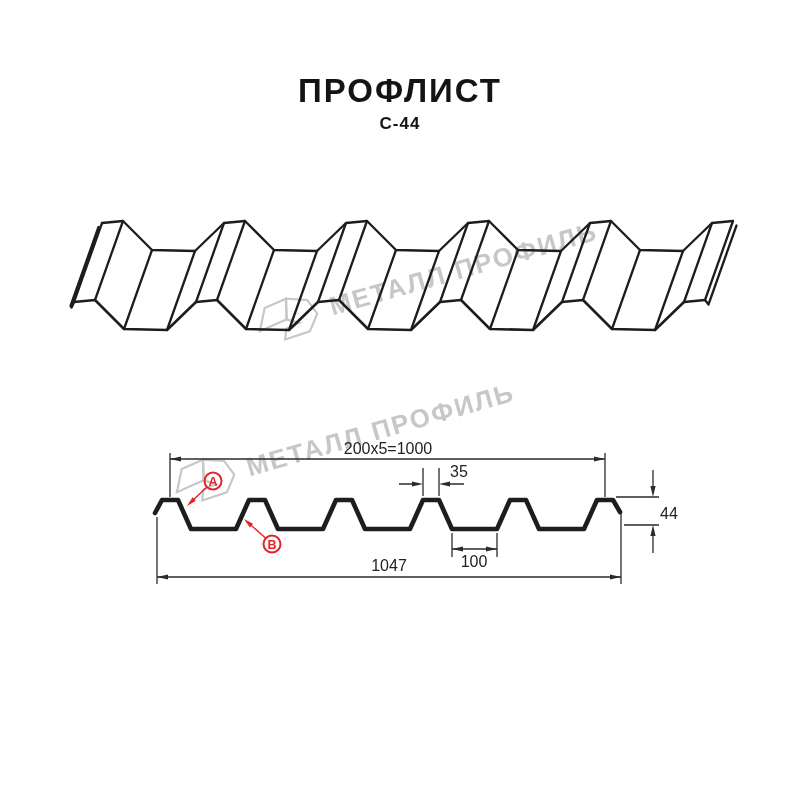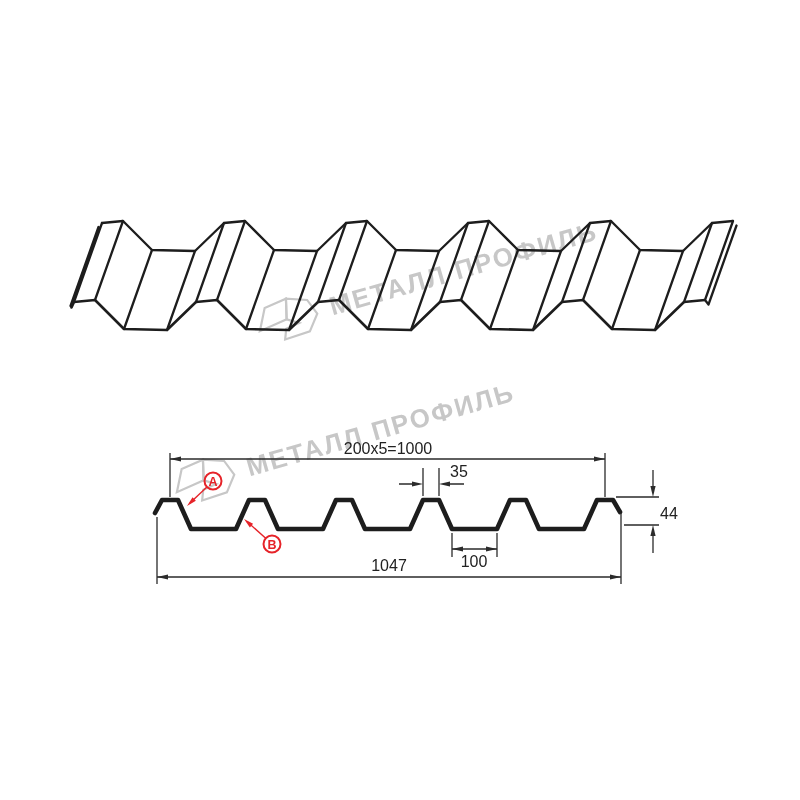--- a/index.html
+++ b/index.html
@@ -49,20 +49,22 @@
   <div class="wm wm2">
     <svg width="70" height="44" viewBox="0 0 70 44">
       <g fill="none" stroke="#c7c7c7" stroke-width="2.2" stroke-linejoin="miter">
         <path d="M6,26 L17,5 L40,2 L35,22 Z"></path>
         <path d="M35,22 L40,2 L60,9 L66,25 L54,40 L28,41 L32,31 L46,29 Z"></path>
       </g>
     </svg>
     <span>МЕТАЛЛ ПРОФИЛЬ</span>
   </div>
 
+  <h1 class="page-title text-layer">ПРОФЛИСТ</h1>
+  <div class="profile-code text-layer">С-44</div>
 
   <svg class="drawing-layer" width="800" height="800" viewBox="0 0 800 800">
 
     <g fill="none" stroke="#1d1d1d" stroke-width="2.3" stroke-linejoin="round" stroke-linecap="round">
       <path stroke-width="2.6" d="
         M71.5,307.5 L74,302 L95,300 L124,329 L167,330 L196,302 L217,300 L246,329 L289,330
         L318,302 L339,300 L368,329 L411,330 L440,302 L461,300 L490,329 L533,330
         L562,302 L583,300 L612,329 L655,330 L684,302 L705,300"></path>
       <path d="
         M102,223 L123,221 L152,250 L195,251 L224,223 L245,221 L274,250 L317,251

